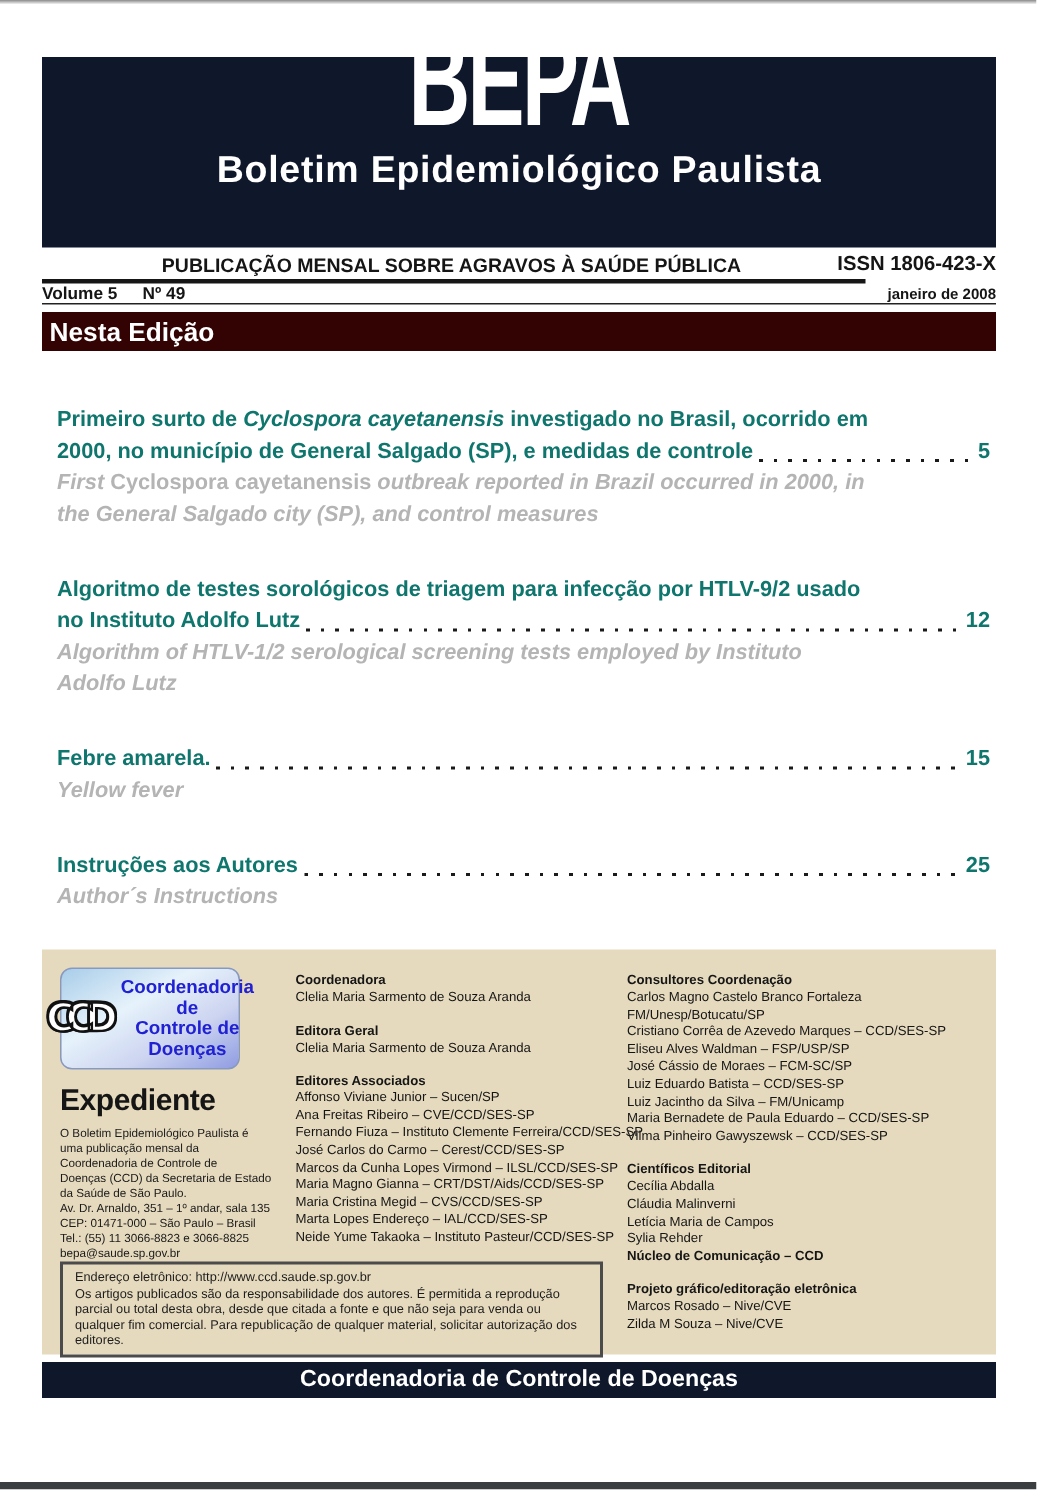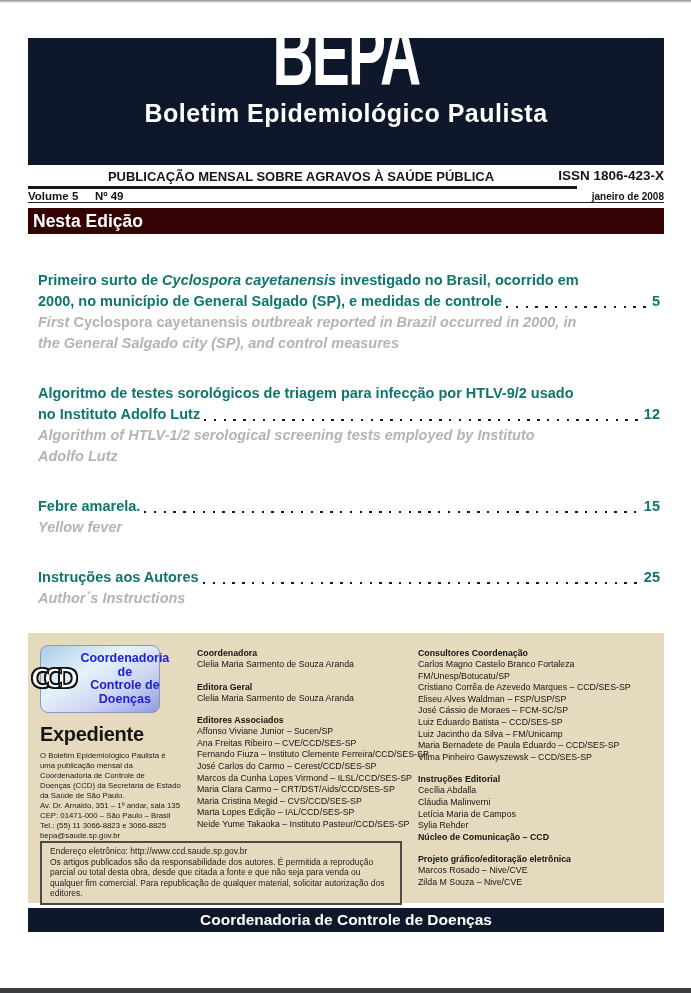--- a/index.html
+++ b/index.html
@@ -168,41 +168,41 @@
           <div class="exp-heading">Editora Geral</div>
           <div class="exp-line">Clelia Maria Sarmento de Souza Aranda</div>
         </div>
         <div class="exp-section">
           <div class="exp-heading">Editores Associados</div>
           <div class="exp-line">Affonso Viviane Junior – Sucen/SP</div>
           <div class="exp-line">Ana Freitas Ribeiro – CVE/CCD/SES-SP</div>
           <div class="exp-line">Fernando Fiuza – Instituto Clemente Ferreira/CCD/SES-SP</div>
           <div class="exp-line">José Carlos do Carmo – Cerest/CCD/SES-SP</div>
           <div class="exp-line">Marcos da Cunha Lopes Virmond – ILSL/CCD/SES-SP</div>
-          <div class="exp-line">Maria Clara Carmo – CRT/DST/Aids/CCD/SES-SP</div>
+          <div class="exp-line">Maria Magno Gianna – CRT/DST/Aids/CCD/SES-SP</div>
           <div class="exp-line">Maria Cristina Megid – CVS/CCD/SES-SP</div>
-          <div class="exp-line">Marta Lopes Edição – IAL/CCD/SES-SP</div>
+          <div class="exp-line">Marta Lopes Endereço – IAL/CCD/SES-SP</div>
           <div class="exp-line">Neide Yume Takaoka – Instituto Pasteur/CCD/SES-SP</div>
         </div>
       </div>
     <div class="col-right">
         <div class="exp-section">
           <div class="exp-heading">Consultores Coordenação</div>
           <div class="exp-line">Carlos Magno Castelo Branco Fortaleza</div>
           <div class="exp-line">FM/Unesp/Botucatu/SP</div>
           <div class="exp-line">Cristiano Corrêa de Azevedo Marques – CCD/SES-SP</div>
           <div class="exp-line">Eliseu Alves Waldman – FSP/USP/SP</div>
           <div class="exp-line">José Cássio de Moraes – FCM-SC/SP</div>
           <div class="exp-line">Luiz Eduardo Batista – CCD/SES-SP</div>
           <div class="exp-line">Luiz Jacintho da Silva – FM/Unicamp</div>
           <div class="exp-line">Maria Bernadete de Paula Eduardo – CCD/SES-SP</div>
           <div class="exp-line">Vilma Pinheiro Gawyszewsk – CCD/SES-SP</div>
         </div>
         <div class="exp-section">
-          <div class="exp-heading">Instruções Editorial</div>
+          <div class="exp-heading">Científicos Editorial</div>
           <div class="exp-line">Cecília Abdalla</div>
           <div class="exp-line">Cláudia Malinverni</div>
           <div class="exp-line">Letícia Maria de Campos</div>
           <div class="exp-line">Sylia Rehder</div>
           <div class="exp-line bold">Núcleo de Comunicação – CCD</div>
         </div>
         <div class="exp-section">
           <div class="exp-heading">Projeto gráfico/editoração eletrônica</div>
           <div class="exp-line">Marcos Rosado – Nive/CVE</div>
           <div class="exp-line">Zilda M Souza – Nive/CVE</div>

